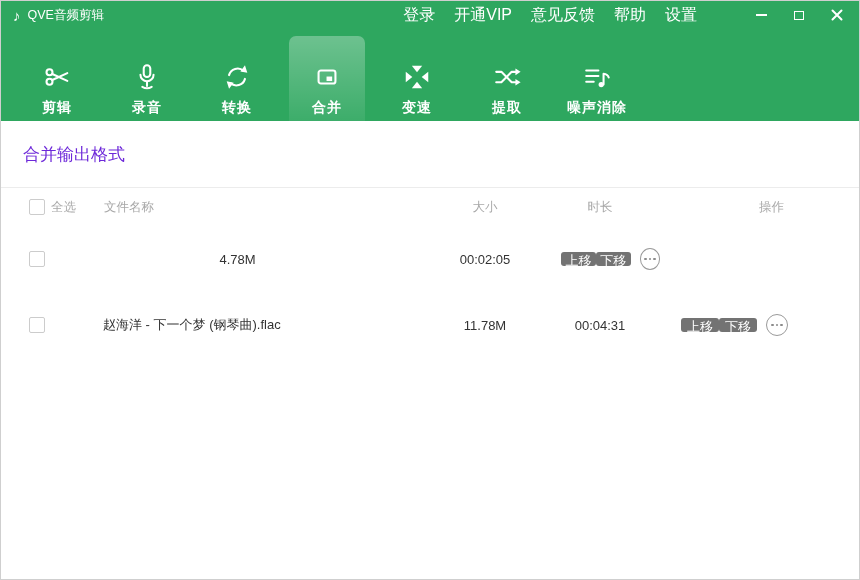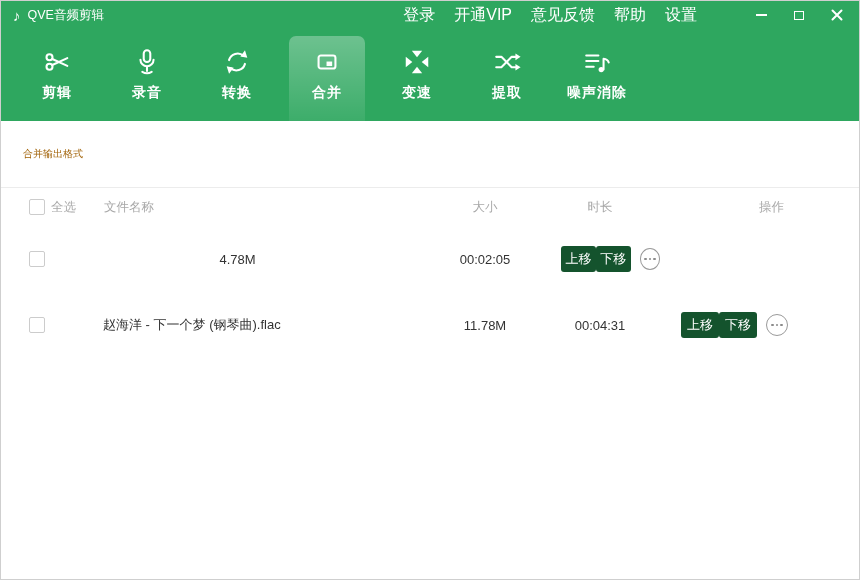--- a/index.html
+++ b/index.html
@@ -13,31 +13,31 @@
   .tb-spacer { flex:1; }
   .tb-link { font-size:16px; margin-left:19px; cursor:pointer; }
   .win-ctl { display:flex; align-items:center; margin-left:34px; }
   .ctl { display:flex; align-items:center; justify-content:center; width:16px; height:16px; margin-left:22px; cursor:pointer; }
   .min-bar { width:11px; height:0; border-top:2px solid #fff; }
   .max-box { width:10px; height:9px; border:1.6px solid #fff; }
   .close-x svg { display:block; }
 
   
   .toolbar { height:92px; background:#2ea75f; display:flex; padding-left:18px; }
-  .tab { width:76px; margin-right:14px; height:100%; display:flex; flex-direction:column; align-items:center; justify-content:flex-end; padding-bottom:19px; cursor:pointer; }
+  .tab { width:76px; margin-right:14px; height:100%; display:flex; flex-direction:column; align-items:center; justify-content:flex-end; padding-bottom:4px; cursor:pointer; }
   .tab.active { background:linear-gradient(180deg, rgba(255,255,255,.30), rgba(255,255,255,.07)); border-radius:7px 7px 0 0; margin-top:7px; height:calc(100% - 7px); }
   .tab .ticon { width:30px; height:30px; margin-bottom:7px; }
   .tab .ticon svg { width:30px; height:30px; display:block; stroke:#fff; fill:none; stroke-width:2.2; stroke-linecap:round; stroke-linejoin:round; }
   .tab .ticon svg .f { fill:#fff; stroke:none; }
   .tab .tlabel { color:#fff; font-size:14px; font-weight:bold; letter-spacing:1px; white-space:nowrap; }
 
   
   .content { background:#fff; }
   .format-row { display:flex; align-items:center; margin-top:20px; padding-left:22px; height:26px; }
-  .format-label { font-size:10px; color:#a16207; }
+  .format-label { font-size:17px; color:#6d28d9; }
   .select-box { width:80px; height:26px; border:1px solid #ddd; border-radius:3px; margin-left:12px; display:flex; align-items:center; justify-content:center; cursor:pointer; background:#fff; }
   .select-value { font-size:13px; color:#333; }
   .caret { font-size:10px; color:#b0b0b0; margin-left:10px; }
 
   .action-row { display:flex; align-items:center; margin-top:22px; height:26px; padding-left:28px; padding-right:100px; }
   .add-icon { width:28px; height:28px; cursor:pointer; }
   .add-icon svg { width:28px; height:28px; display:block; stroke:#21a24e; fill:none; stroke-width:2.6; stroke-linecap:round; }
   .progress-label { font-size:13px; color:#555; margin-left:229px; }
   .progress-track { width:142px; height:2px; background:#c9c9c9; border-radius:1px; margin-left:14px; cursor:pointer; }
   .ar-spacer { flex:1; }
@@ -52,21 +52,21 @@
   .name-cell { display:flex; align-items:center; }
   .selectall-label { margin-left:6px; }
   .name-header { margin-left:28px; }
   .cell-center { text-align:center; }
   .ops-header { text-align:center; padding-left:24px; }
 
   .trow { height:66px; font-size:13px; color:#333; }
   .row-name { padding-left:58px; }
   .checkbox { width:16px; height:16px; border:1px solid #ccc; border-radius:2px; background:#fff; cursor:pointer; }
   .ops-cell { display:flex; align-items:center; padding-left:21px; }
-  .btn-fill { width:38px; height:26px; background:#14532d; border:none; border-radius:3px; color:#fff; font-size:13px; cursor:pointer; font-family:inherit; }
+  .btn-fill { width:38px; height:14px; background:#737373; border:none; border-radius:3px; color:#fff; font-size:13px; cursor:pointer; font-family:inherit; }
   .btn-fill.down { }
   .more-btn { width:22px; height:22px; border:1.5px solid #9a9a9a; border-radius:50%; margin-left:9px; display:flex; align-items:center; justify-content:center; gap:2px; cursor:pointer; background:#fff; }
   .more-btn i { width:2.5px; height:2.5px; border-radius:50%; background:#8a8a8a; }
 </style>
 </head>
 <body>
 
 <div class="window">
 
   <div class="titlebar">

